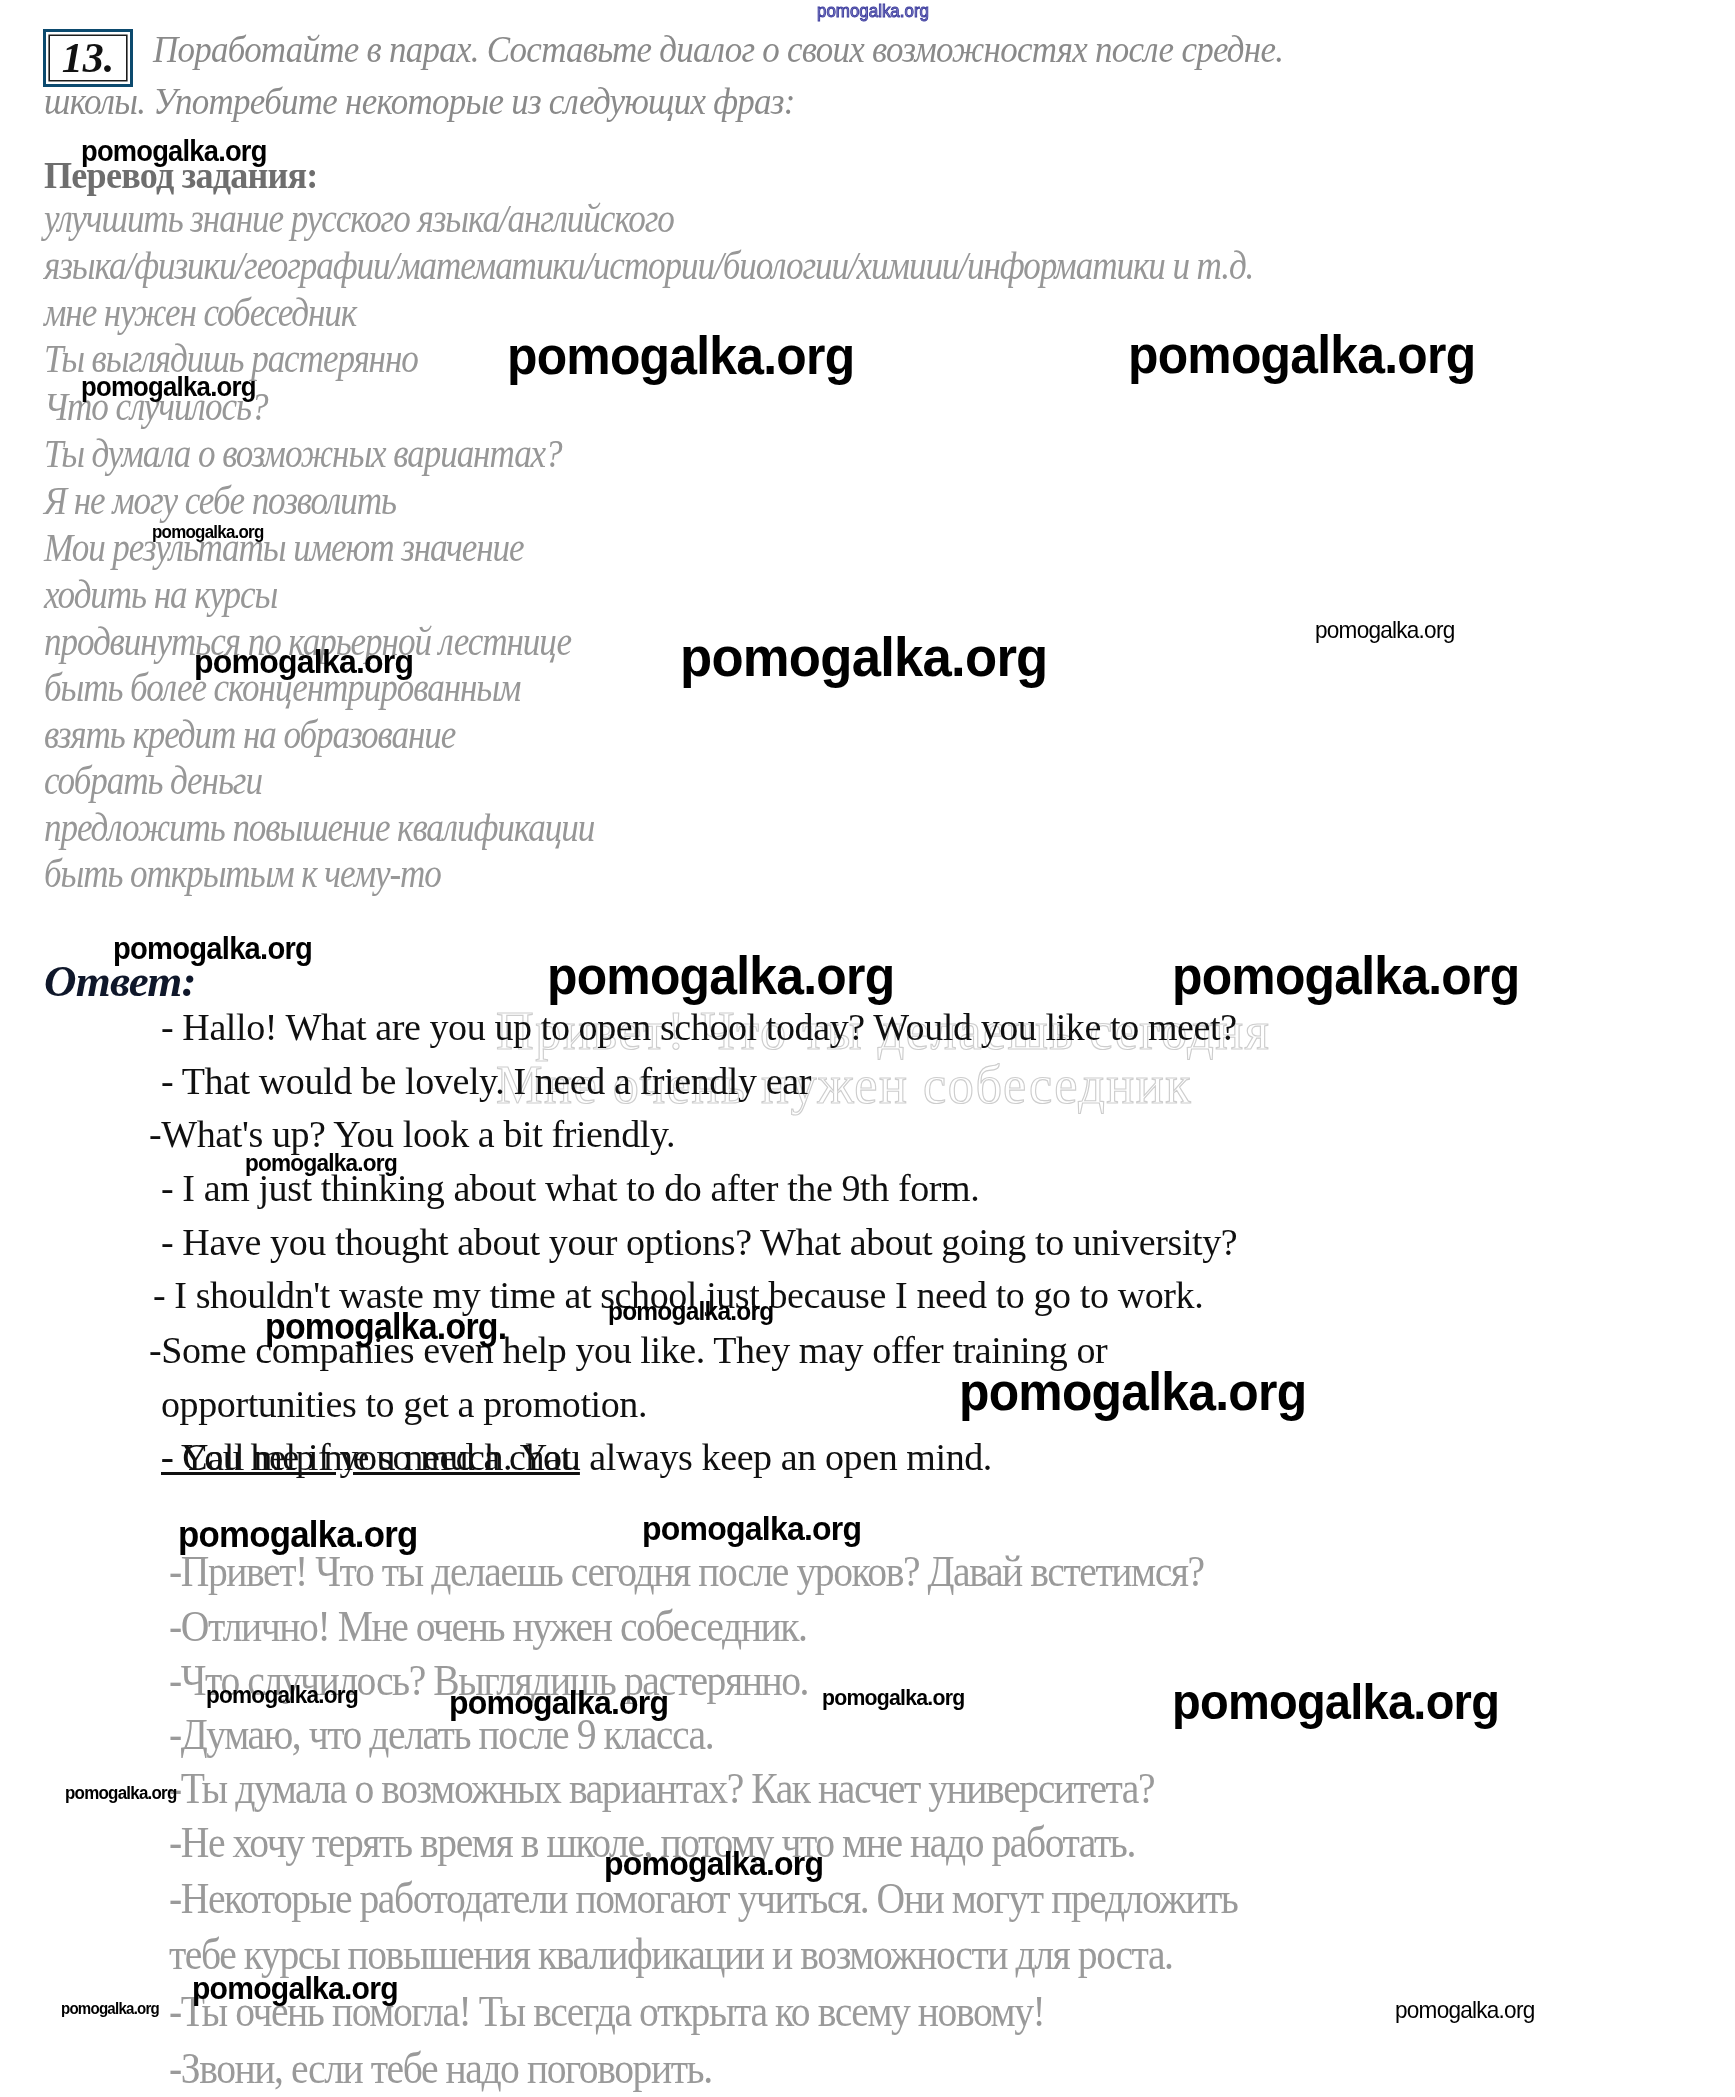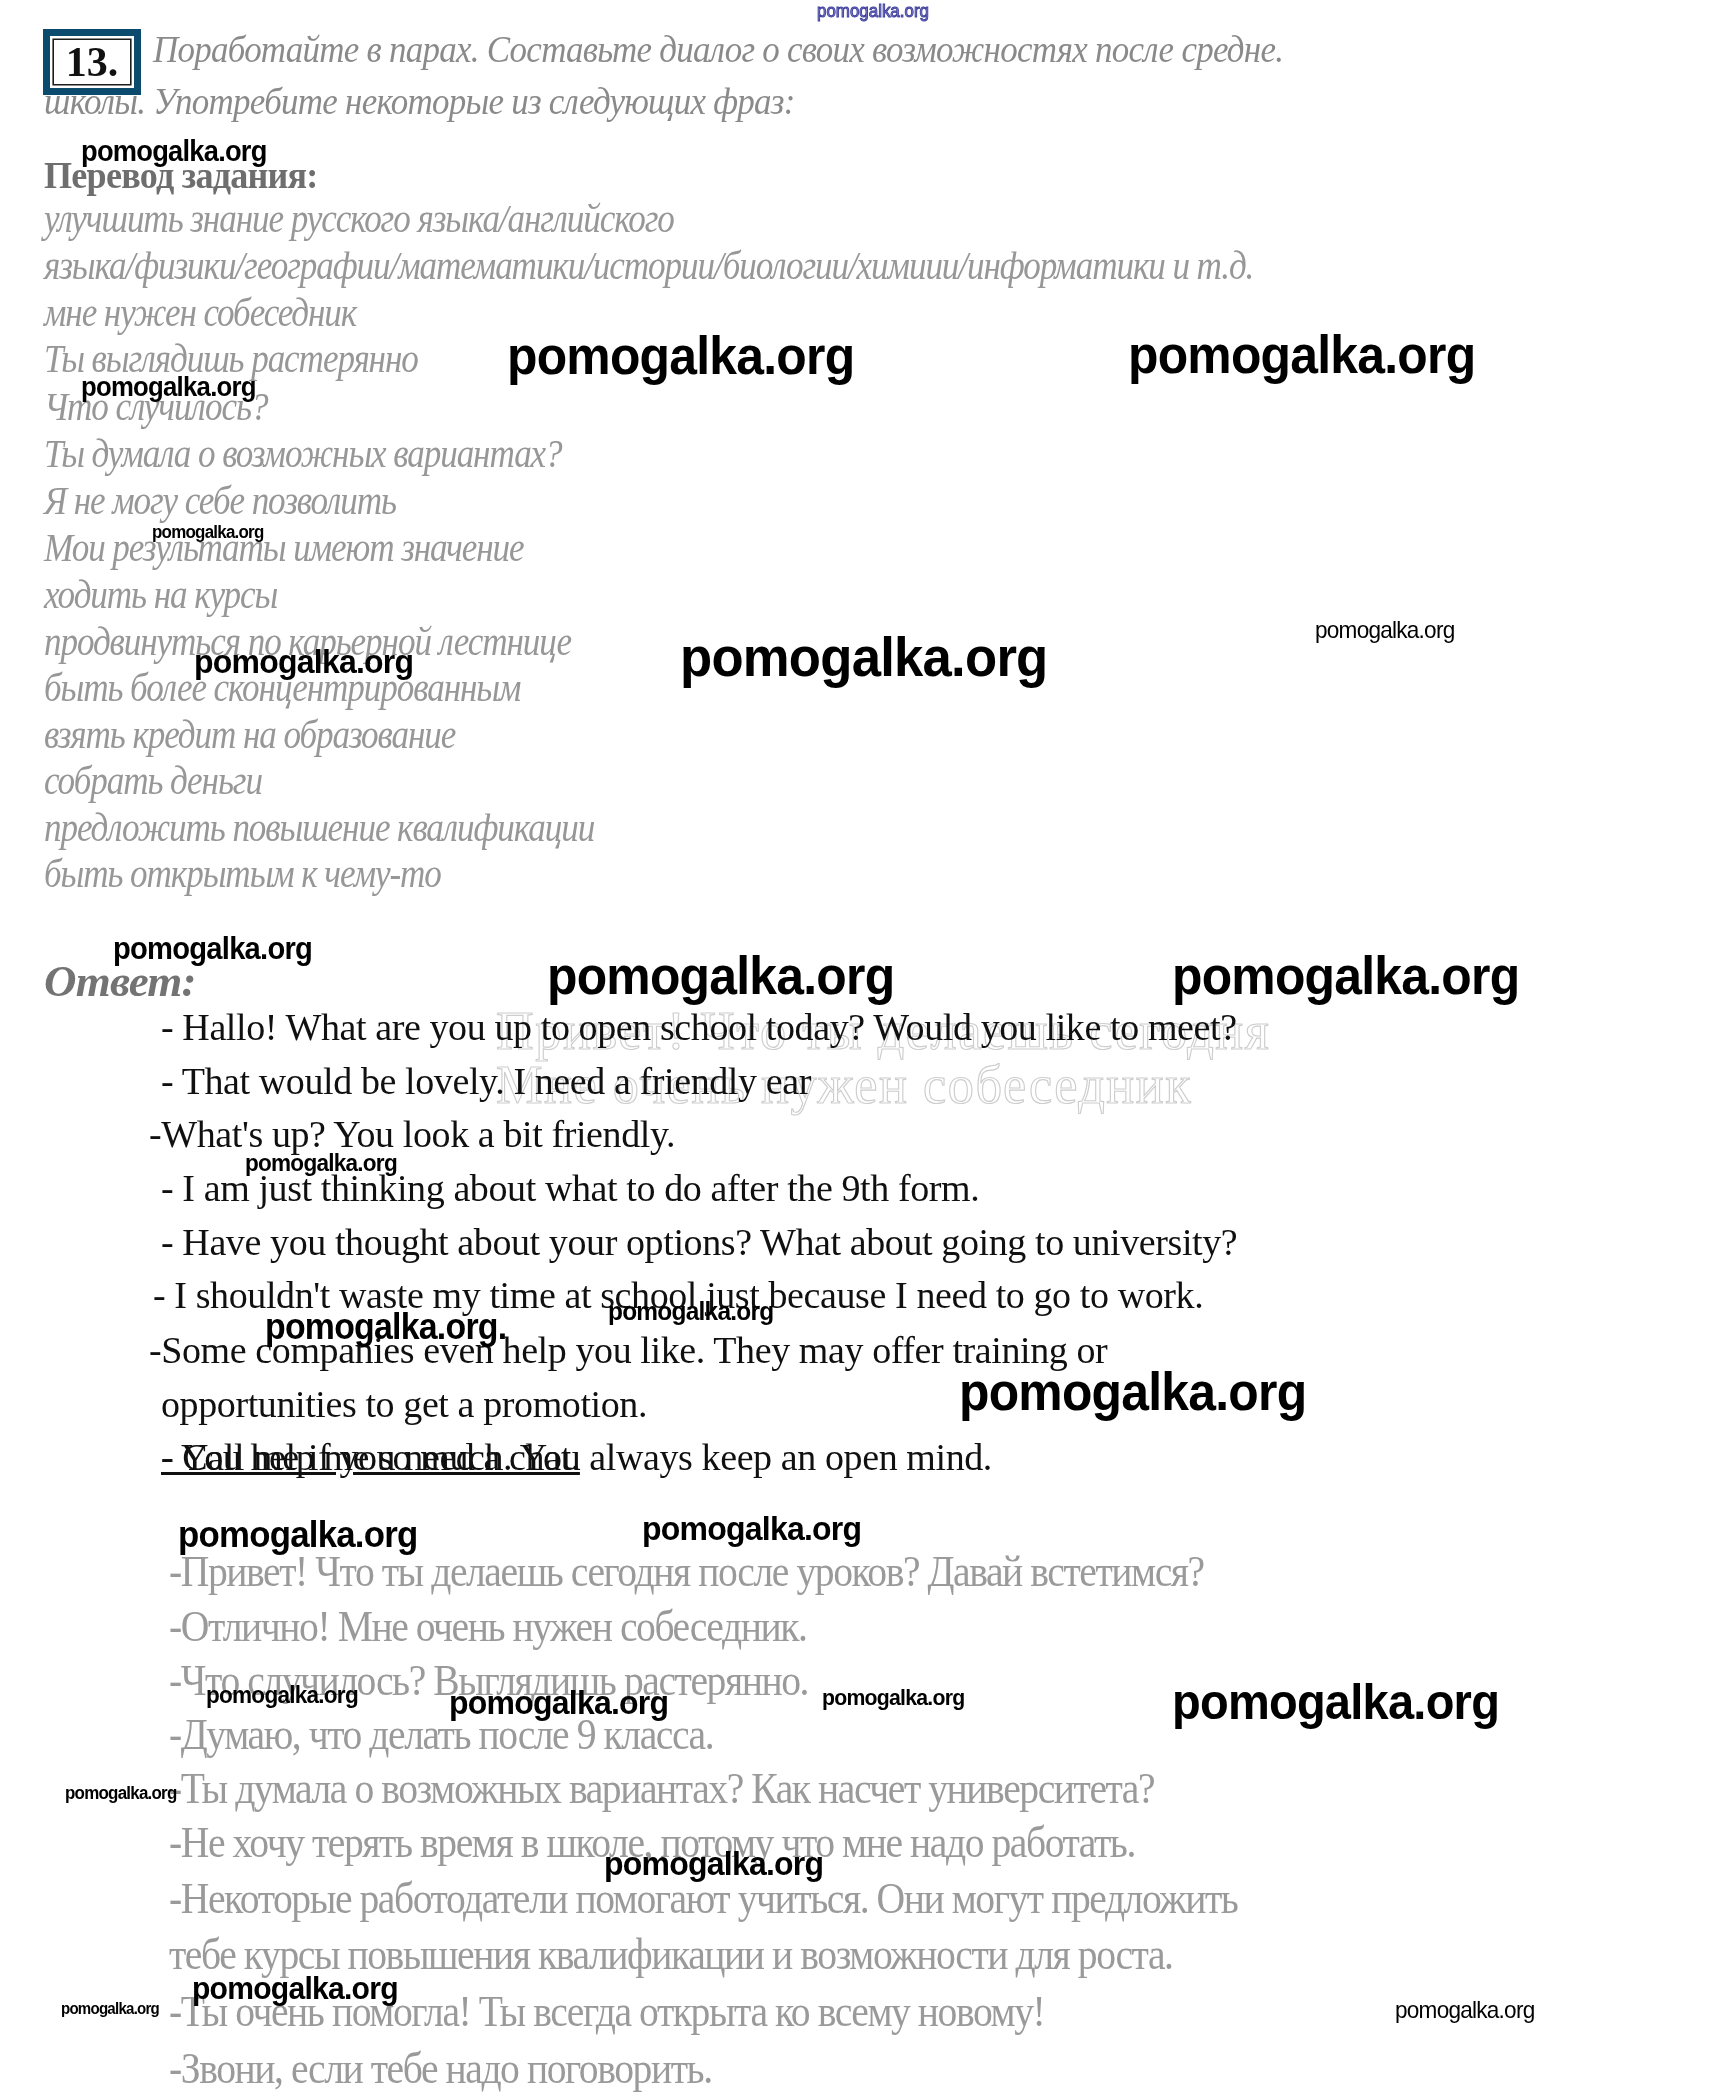--- a/index.html
+++ b/index.html
@@ -8,23 +8,23 @@
     width:1735px;
     height:2097px;
     background:#ffffff;
     overflow:hidden;
     font-family:"Liberation Serif","DejaVu Serif",serif;
   }
   .abs{position:absolute;white-space:nowrap;}
   
   #task-box{
     position:absolute;left:43px;top:29px;width:84px;height:52px;
-    border:7px solid #0c4a6e;
+    border:3px solid #0c4a6e;
     box-shadow:inset 0 0 0 2.4px #ffffff, inset 0 0 0 4px #1c1c1c;
-    display:flex;align-items:center;justify-content:center;
+    display:flex;align-items:center;justify-content:center;font-style:italic;
   }
   #task-number{
     font-weight:bold;font-size:42px;color:#111;
     font-family:"Liberation Serif","DejaVu Serif",serif;
   }
   .task-line{
     font-style:italic;color:#8a8a8a;font-size:38px;letter-spacing:-0.8px;
     transform:scaleX(.92);transform-origin:left top;
   }
   .heading-translation{
@@ -88,21 +88,21 @@
       <div class="abs tr-line" style="left: 44px; top: 525px;">Мои результаты имеют значение</div>
       <div class="abs tr-line" style="left: 44px; top: 572px;">ходить на курсы</div>
       <div class="abs tr-line" style="left: 44px; top: 619px;">продвинуться по карьерной лестнице</div>
       <div class="abs tr-line" style="left: 44px; top: 665px;">быть более сконцентрированным</div>
       <div class="abs tr-line" style="left: 44px; top: 712px;">взять кредит на образование</div>
       <div class="abs tr-line" style="left: 44px; top: 758px;">собрать деньги</div>
       <div class="abs tr-line" style="left: 44px; top: 805px;">предложить повышение квалификации</div>
       <div class="abs tr-line" style="left: 44px; top: 851px;">быть открытым к чему-то</div>
     </div>
 
-  <div class="abs heading-answer" id="answer-heading" style="left: 44px; top: 955px; color: #737373;">Ответ:</div>
+  <div class="abs heading-answer" id="answer-heading" style="left: 44px; top: 955px; color: #0f172a;">Ответ:</div>
 
   <div id="ghost-block">
       <div class="abs ghost" style="left: 496px; top: 999px;">Привет! Что ты делаешь сегодня</div>
       <div class="abs ghost" style="left: 496px; top: 1053px;">Мне очень нужен собеседник</div>
     </div>
   <div id="english-block">
       <div class="abs en-line" style="left: 161px; top: 1005px;">- Hallo! What are you up to open school today? Would you like to meet?</div>
       <div class="abs en-line" style="left: 161px; top: 1059px;">- That would be lovely. I need a friendly ear</div>
       <div class="abs en-line" style="left: 149px; top: 1112px;">-What's up? You look a bit friendly.</div>
       <div class="abs en-line" style="left: 161px; top: 1166px;">- I am just thinking about what to do after the 9th form.</div>

